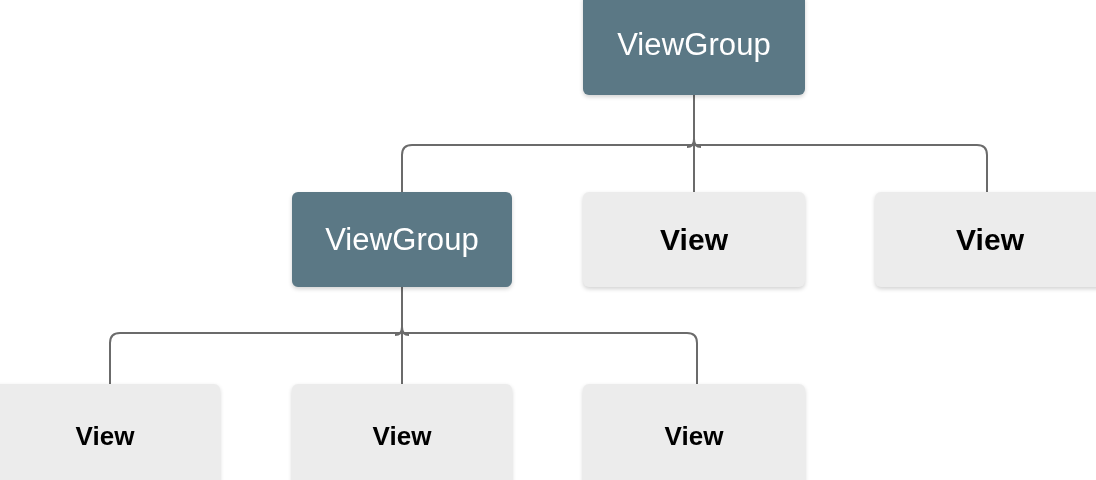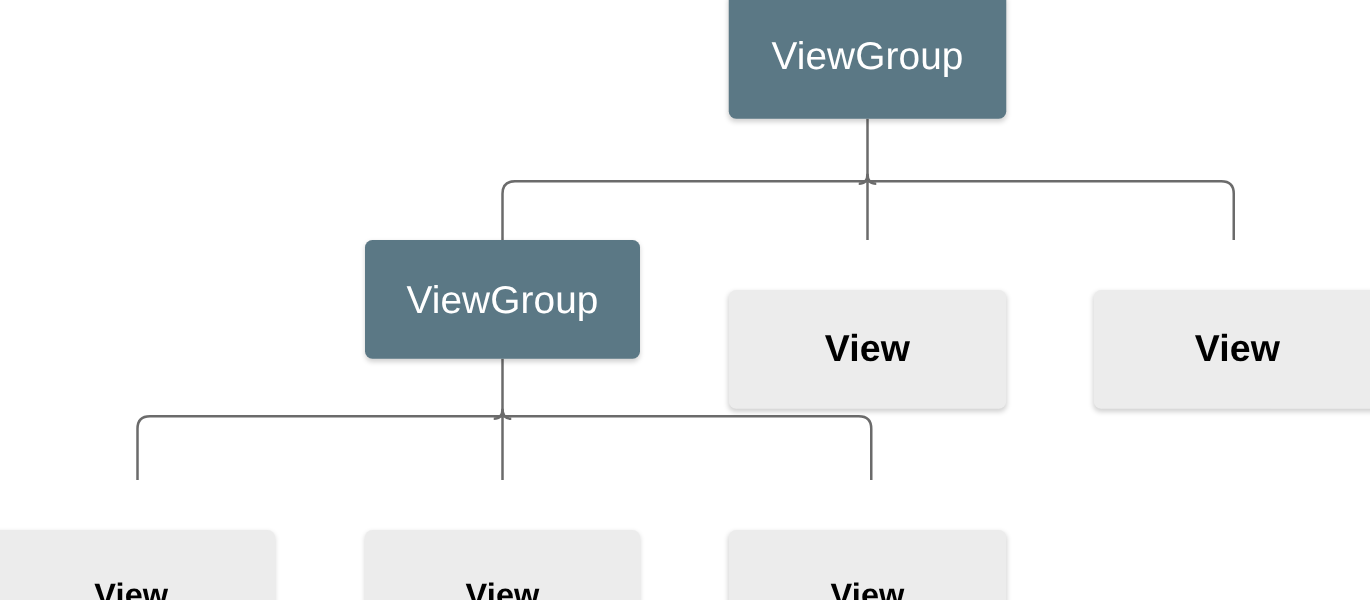--- a/index.html
+++ b/index.html
@@ -35,21 +35,20 @@
     box-shadow: 0 2px 4px rgba(0,0,0,0.18);
     z-index: 2;
   }
   .node-group {
     background: #5b7885;
     color: #ffffff;
   }
   .node-view {
     background: #ececec;
     color: #000000;
-    margin-top: 40px;
   }
   .node-label {
     white-space: nowrap;
     line-height: 1;
   }
   .lvl0 .node-label { font-size: 31px; font-weight: 400; letter-spacing: 0.1px; }
   .lvl1 .node-label { font-size: 30px; font-weight: 700; letter-spacing: 0.1px; }
   .lvl1.node-group .node-label { font-size: 31px; font-weight: 400; letter-spacing: 0.1px; }
   .lvl2 .node-label { font-size: 26px; font-weight: 700; letter-spacing: 0.1px; }
 </style>

